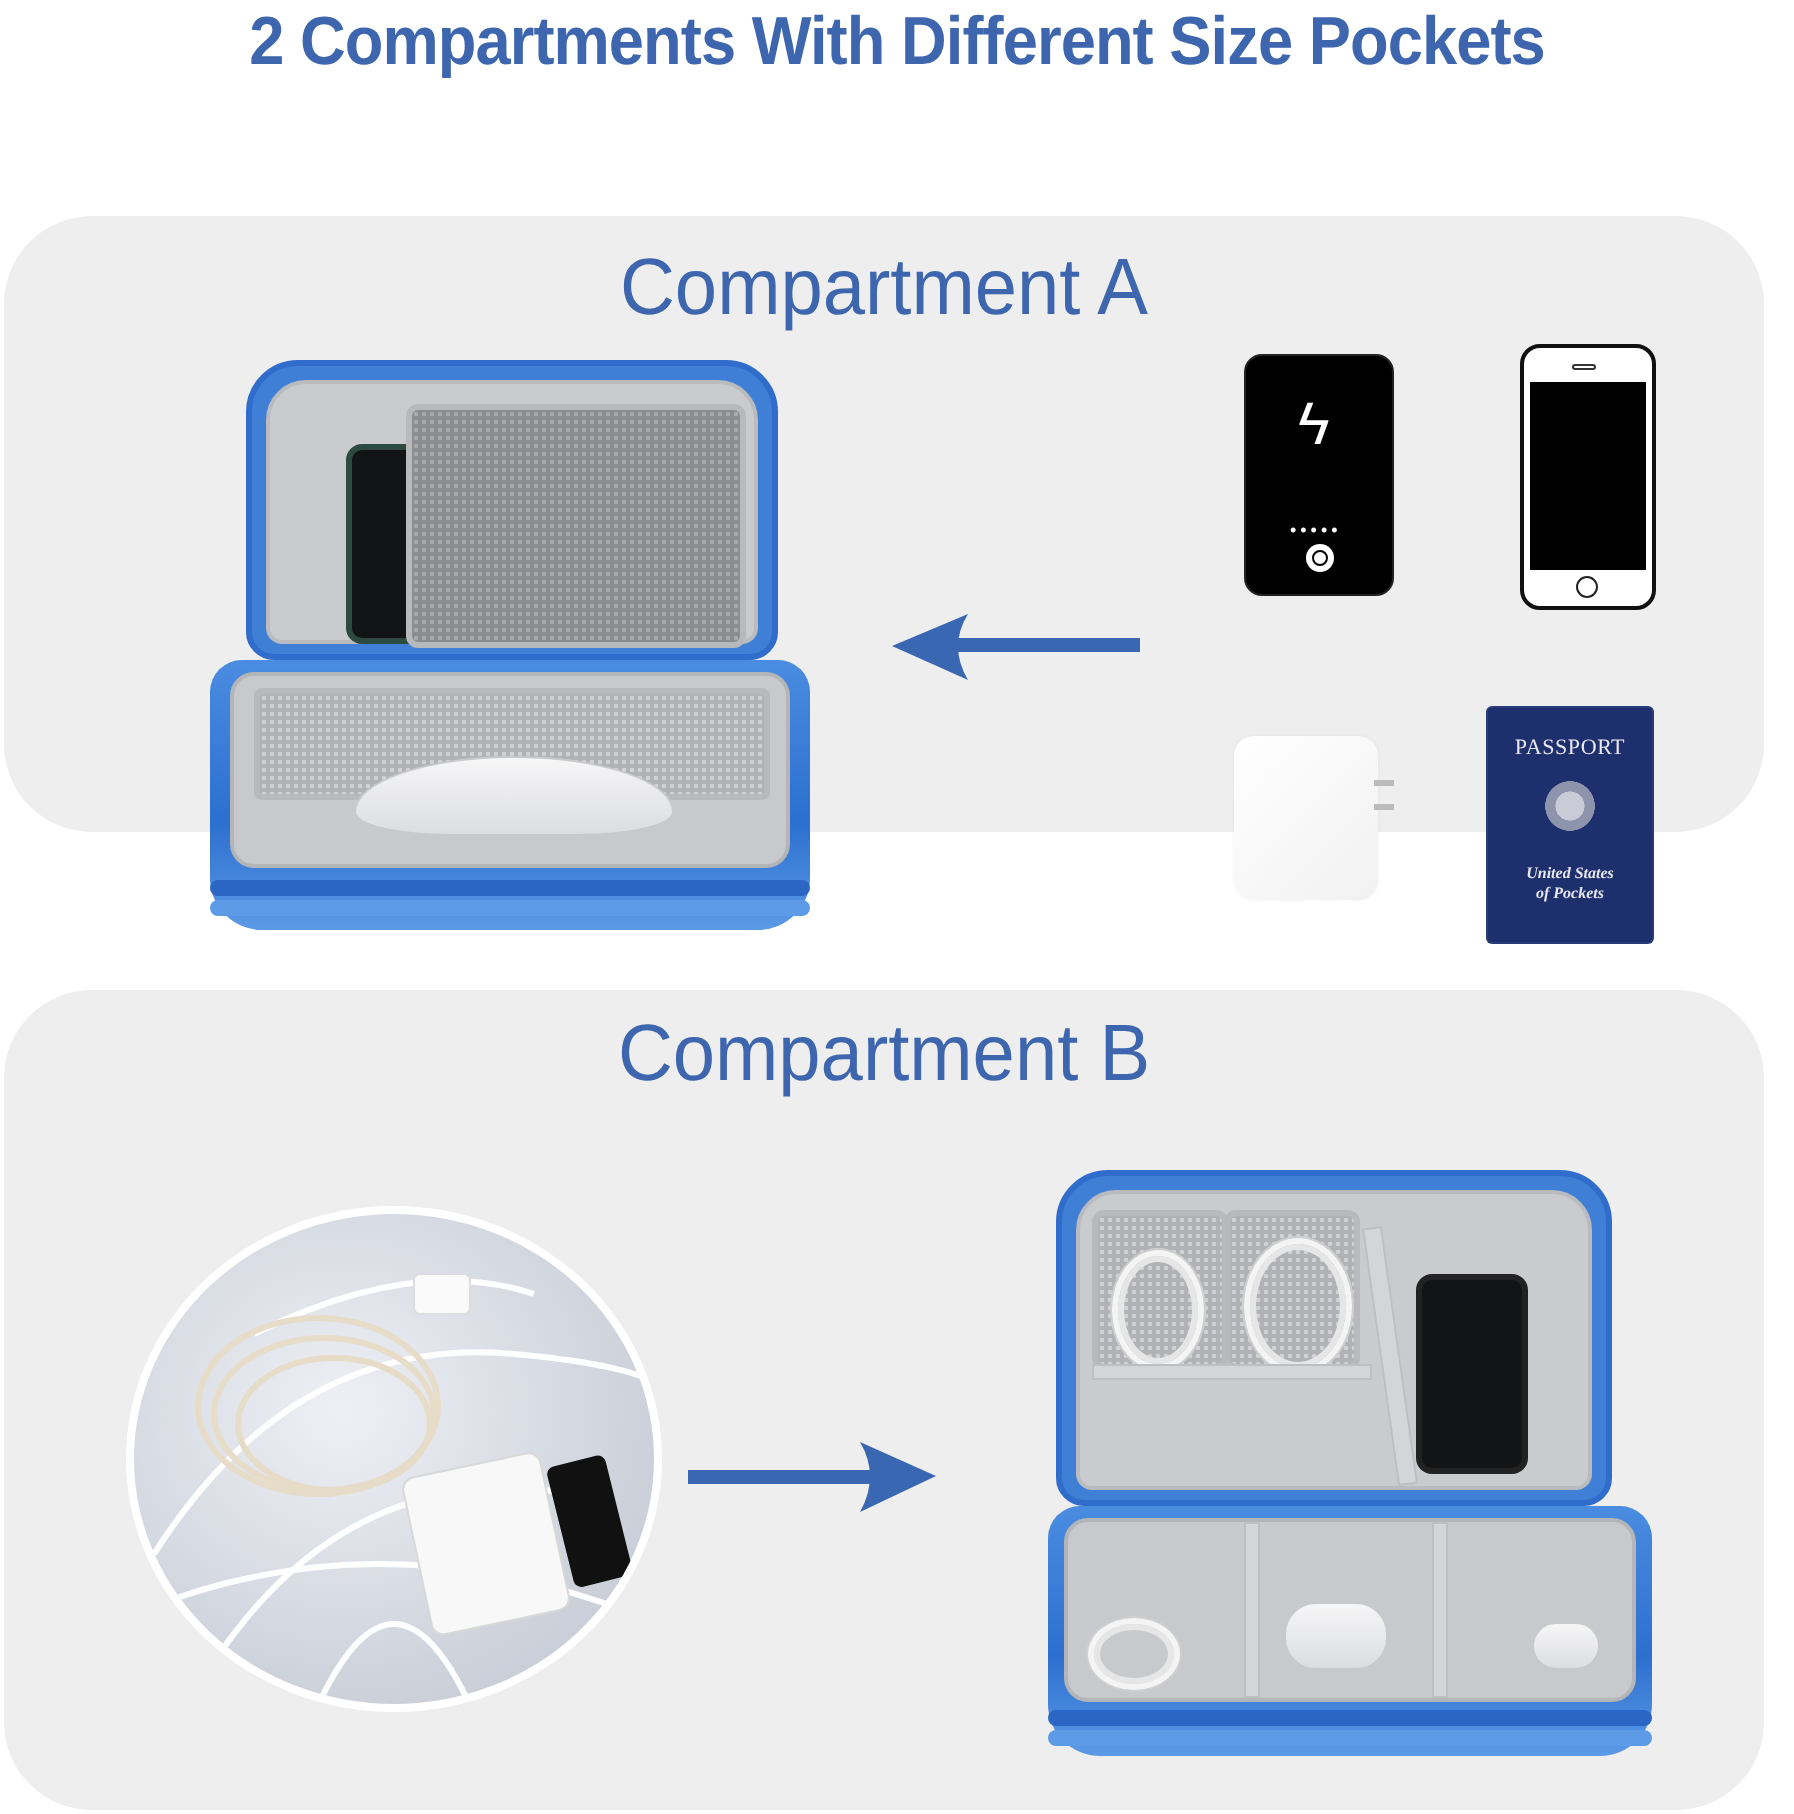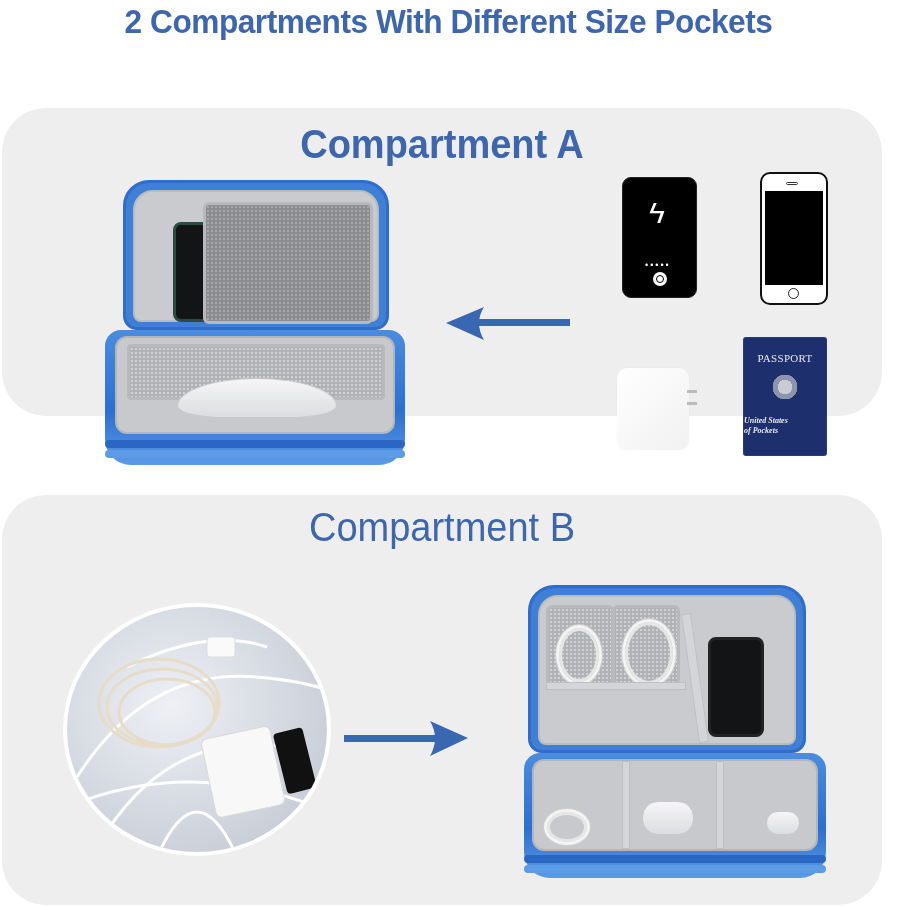--- a/index.html
+++ b/index.html
@@ -11,21 +11,21 @@
     font-family: "Liberation Sans", sans-serif; font-weight: 700;
     font-size: 34px; letter-spacing: -0.5px; color: #3e66ae;
     transform: scaleX(0.93); transform-origin: center;
     white-space: nowrap;
   }
 
   .panel {
     position: absolute; left: 2px; width: 880px; background: #eeeeee;
     border-radius: 44px;
   }
-  .panel-a { top: 108px; height: 308px; font-weight: bold; }
+  .panel-a { top: 108px; height: 308px; }
   .panel-b { top: 495px; height: 410px; }
 
   .panel-title {
     position: absolute; left: 0; width: 100%; text-align: center;
     font-size: 40px; color: #3d66ae; font-family: "Liberation Sans", sans-serif;
     transform: scaleX(0.95); white-space: nowrap;
   }
   .panel-a .panel-title { top: 14px; }
   .panel-b .panel-title { top: 10px; }
 
@@ -93,26 +93,26 @@
     background: #fff; border: 2px solid #111; border-radius: 10px;
   }
   .iphone .screen { position: absolute; left: 3px; top: 17px; right: 3px; bottom: 18px; background: #000; }
   .iphone .speaker { position: absolute; left: 24px; top: 8px; width: 12px; height: 3px; border: 1px solid #333; border-radius: 2px; }
   .iphone .home { position: absolute; left: 26px; bottom: 4px; width: 11px; height: 11px; border: 1.5px solid #222; border-radius: 50%; }
   .charger {
     background: linear-gradient(135deg, #ffffff, #f1f1f1); border-radius: 10px;
     box-shadow: 0 0 2px rgba(0,0,0,0.05);
   }
   .charger .prong { position: absolute; width: 10px; height: 3px; background: #bbb; }
-  .passport { background: #1e2f6e; border-radius: 2px; box-shadow: 0 0 0 1px #2a3b7a; }
+  .passport { background: #1e2f6e; border-radius: 2px; box-shadow: 0 0 0 1px #2a3b7a; margin-top: 16px; }
   .passport .pp-title { position: absolute; top: 14px; left: 0; width: 100%; text-align: center;
     font-family: "Liberation Serif", serif; color: #e7e7ef; font-size: 11px; letter-spacing: 0.3px; }
   .passport .seal { position: absolute; left: 27px; top: 34px; width: 28px; height: 30px;
     border-radius: 40% 40% 50% 50%; background: radial-gradient(circle, #c9ccd6 0 35%, #8d94ab 36% 60%, transparent 61%); }
-  .passport .pp-sub { position: absolute; top: 78px; left: 0; width: 100%; 
+  .passport .pp-sub { position: absolute; top: 78px; left: 0; width: 100%; text-align: center;
     font-family: "Liberation Serif", serif; font-style: italic; font-weight: 700; color: #e7e7ef; font-size: 8px; line-height: 10px; }
 
   
   .cable-circle {
     position: absolute; left: 63px; top: 603px; width: 268px; height: 253px; border-radius: 50%;
     background: radial-gradient(ellipse at 40% 40%, #eef0f5, #c7ccd6 80%);
     border: 4px solid #ffffff; overflow: hidden;
   }
 </style>
 </head>

